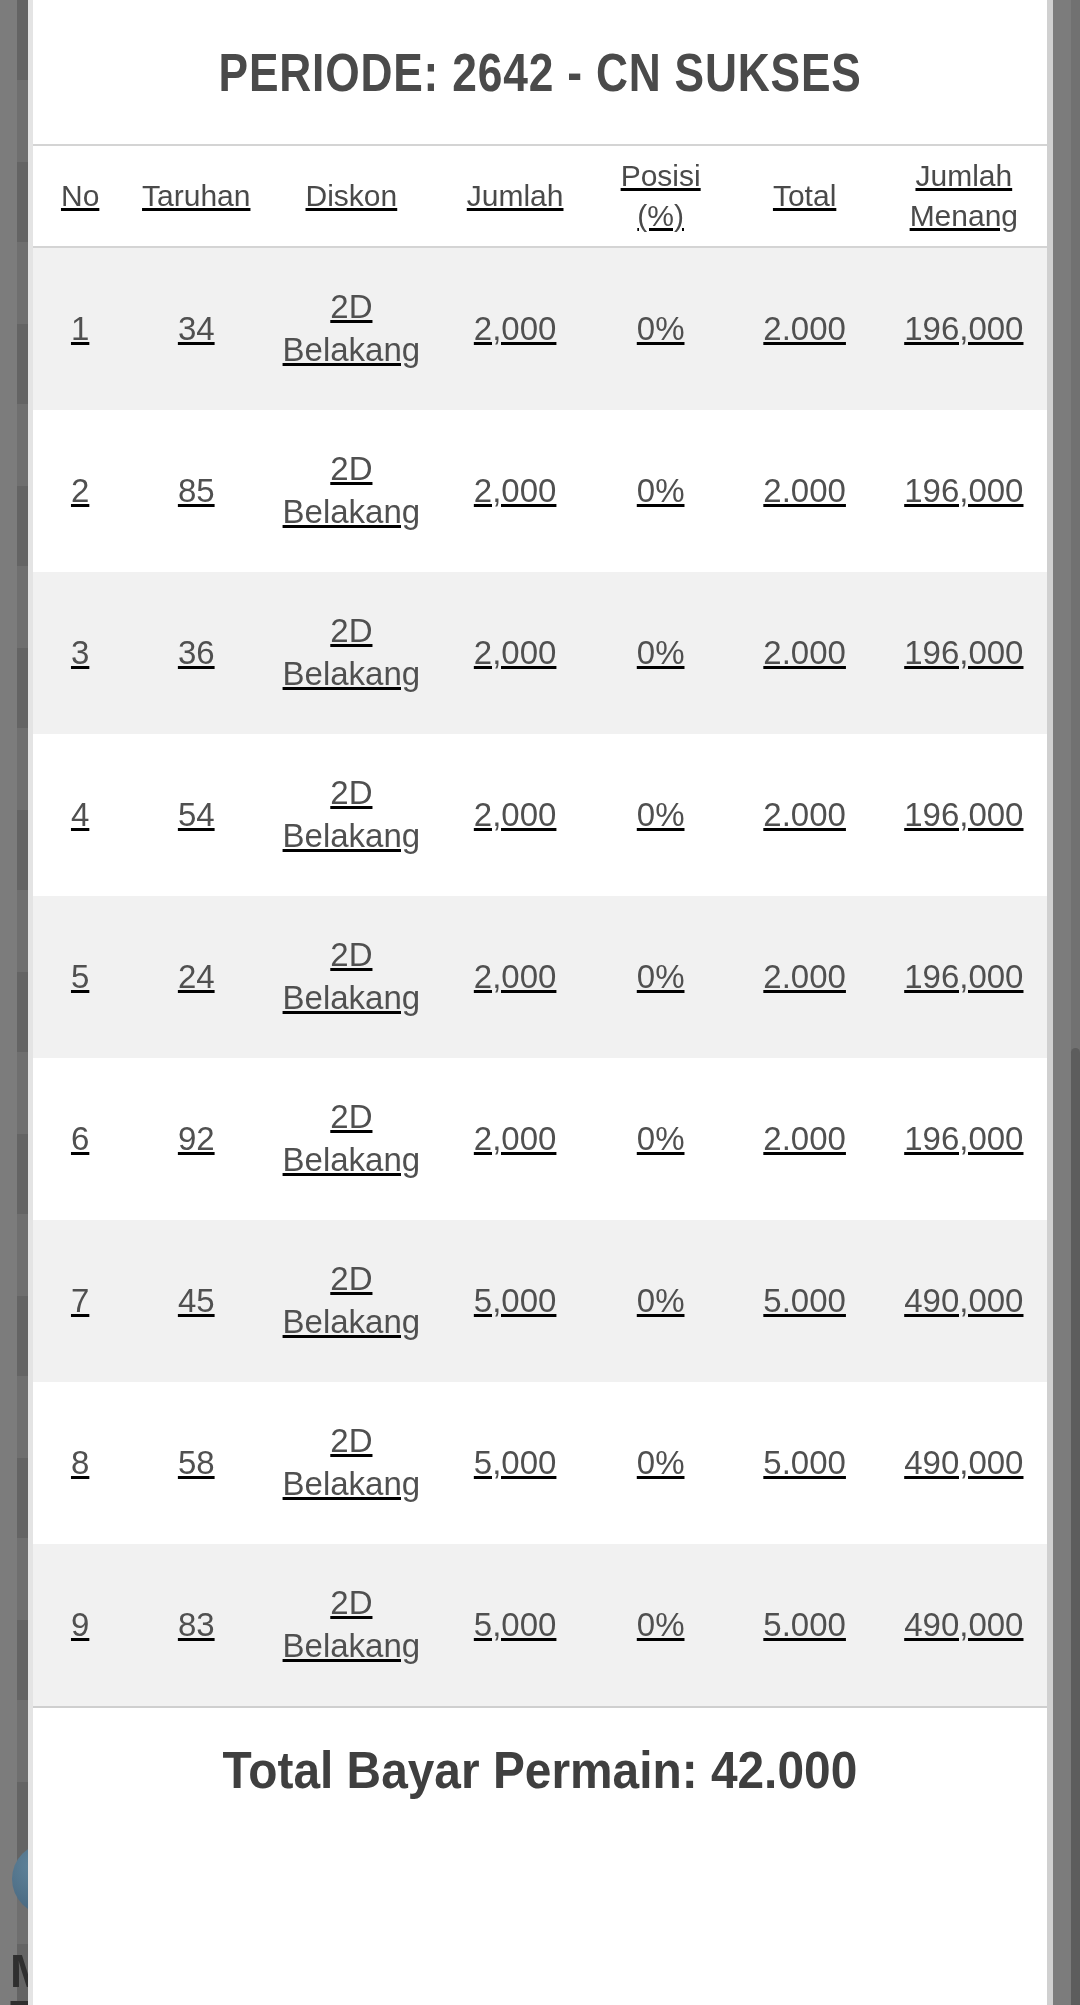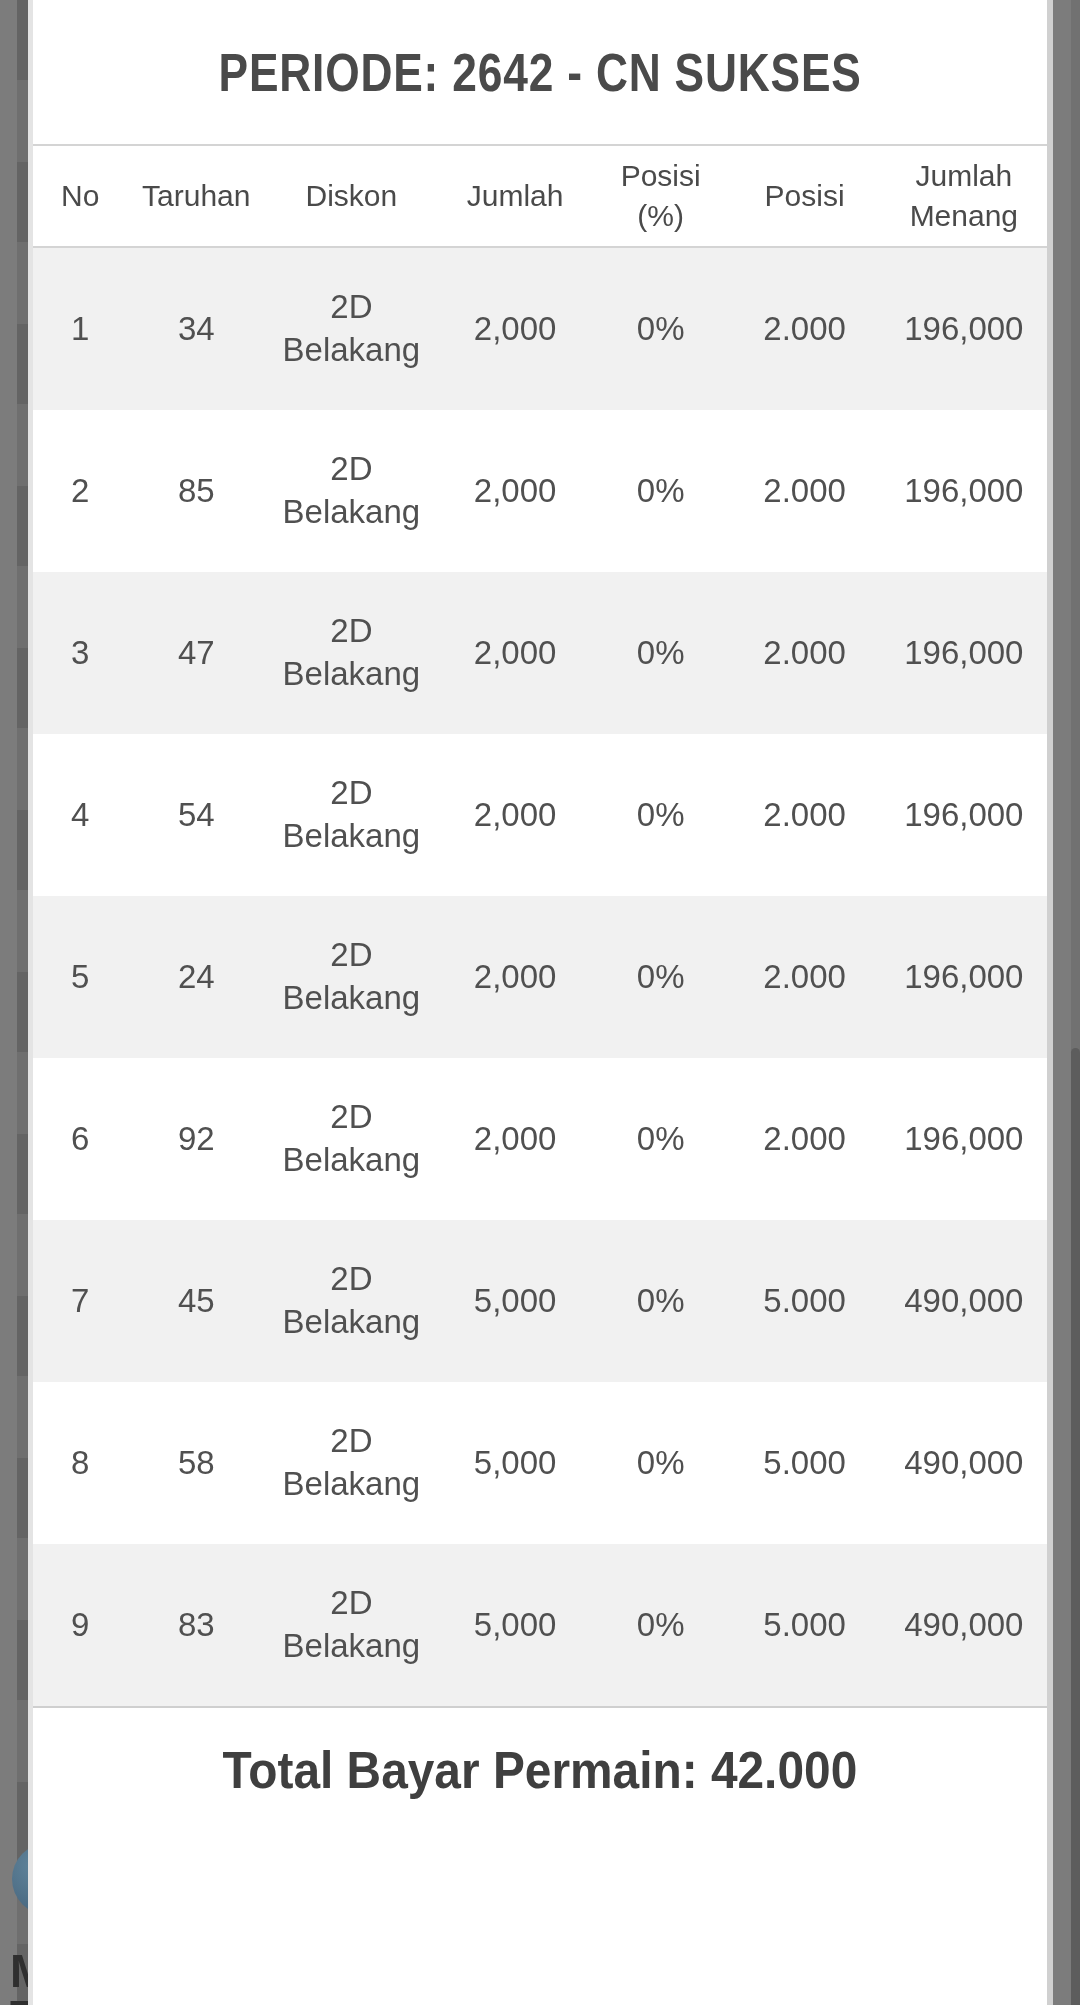--- a/index.html
+++ b/index.html
@@ -51,20 +51,21 @@
   .dialog-title {
     font-size: 54px; font-weight: bold; color: #4a4a4a;
     letter-spacing: 1px; white-space: nowrap;
     transform: scaleX(0.82);
   }
 
   table.bets {
     width: 100%;
     border-collapse: collapse;
     table-layout: fixed;
+    text-decoration: underline;
   }
   table.bets th {
     height: 100px;
     font-size: 30px; font-weight: normal; color: #4a4a4a;
     text-align: center; vertical-align: middle;
     line-height: 1.35;
     border-bottom: 2px solid #d4d4d4;
     padding: 0 6px;
   }
   table.bets td {
@@ -128,21 +129,21 @@
       <col style="width:15%">
       <col style="width:16.4%">
     </colgroup>
     <thead>
       <tr>
           <th>No</th>
           <th>Taruhan</th>
           <th>Diskon</th>
           <th>Jumlah</th>
           <th>Posisi (%)</th>
-          <th>Posisi</th>
+          <th>Total</th>
           <th>Jumlah Menang</th>
         </tr>
     </thead>
     <tbody>
         <tr>
           <td>1</td>
           <td>34</td>
           <td>2D Belakang</td>
           <td>2,000</td>
           <td>0%</td>
@@ -153,21 +154,21 @@
           <td>2</td>
           <td>85</td>
           <td>2D Belakang</td>
           <td>2,000</td>
           <td>0%</td>
           <td>2.000</td>
           <td>196,000</td>
         </tr>
         <tr>
           <td>3</td>
-          <td>47</td>
+          <td>36</td>
           <td>2D Belakang</td>
           <td>2,000</td>
           <td>0%</td>
           <td>2.000</td>
           <td>196,000</td>
         </tr>
         <tr>
           <td>4</td>
           <td>54</td>
           <td>2D Belakang</td>

